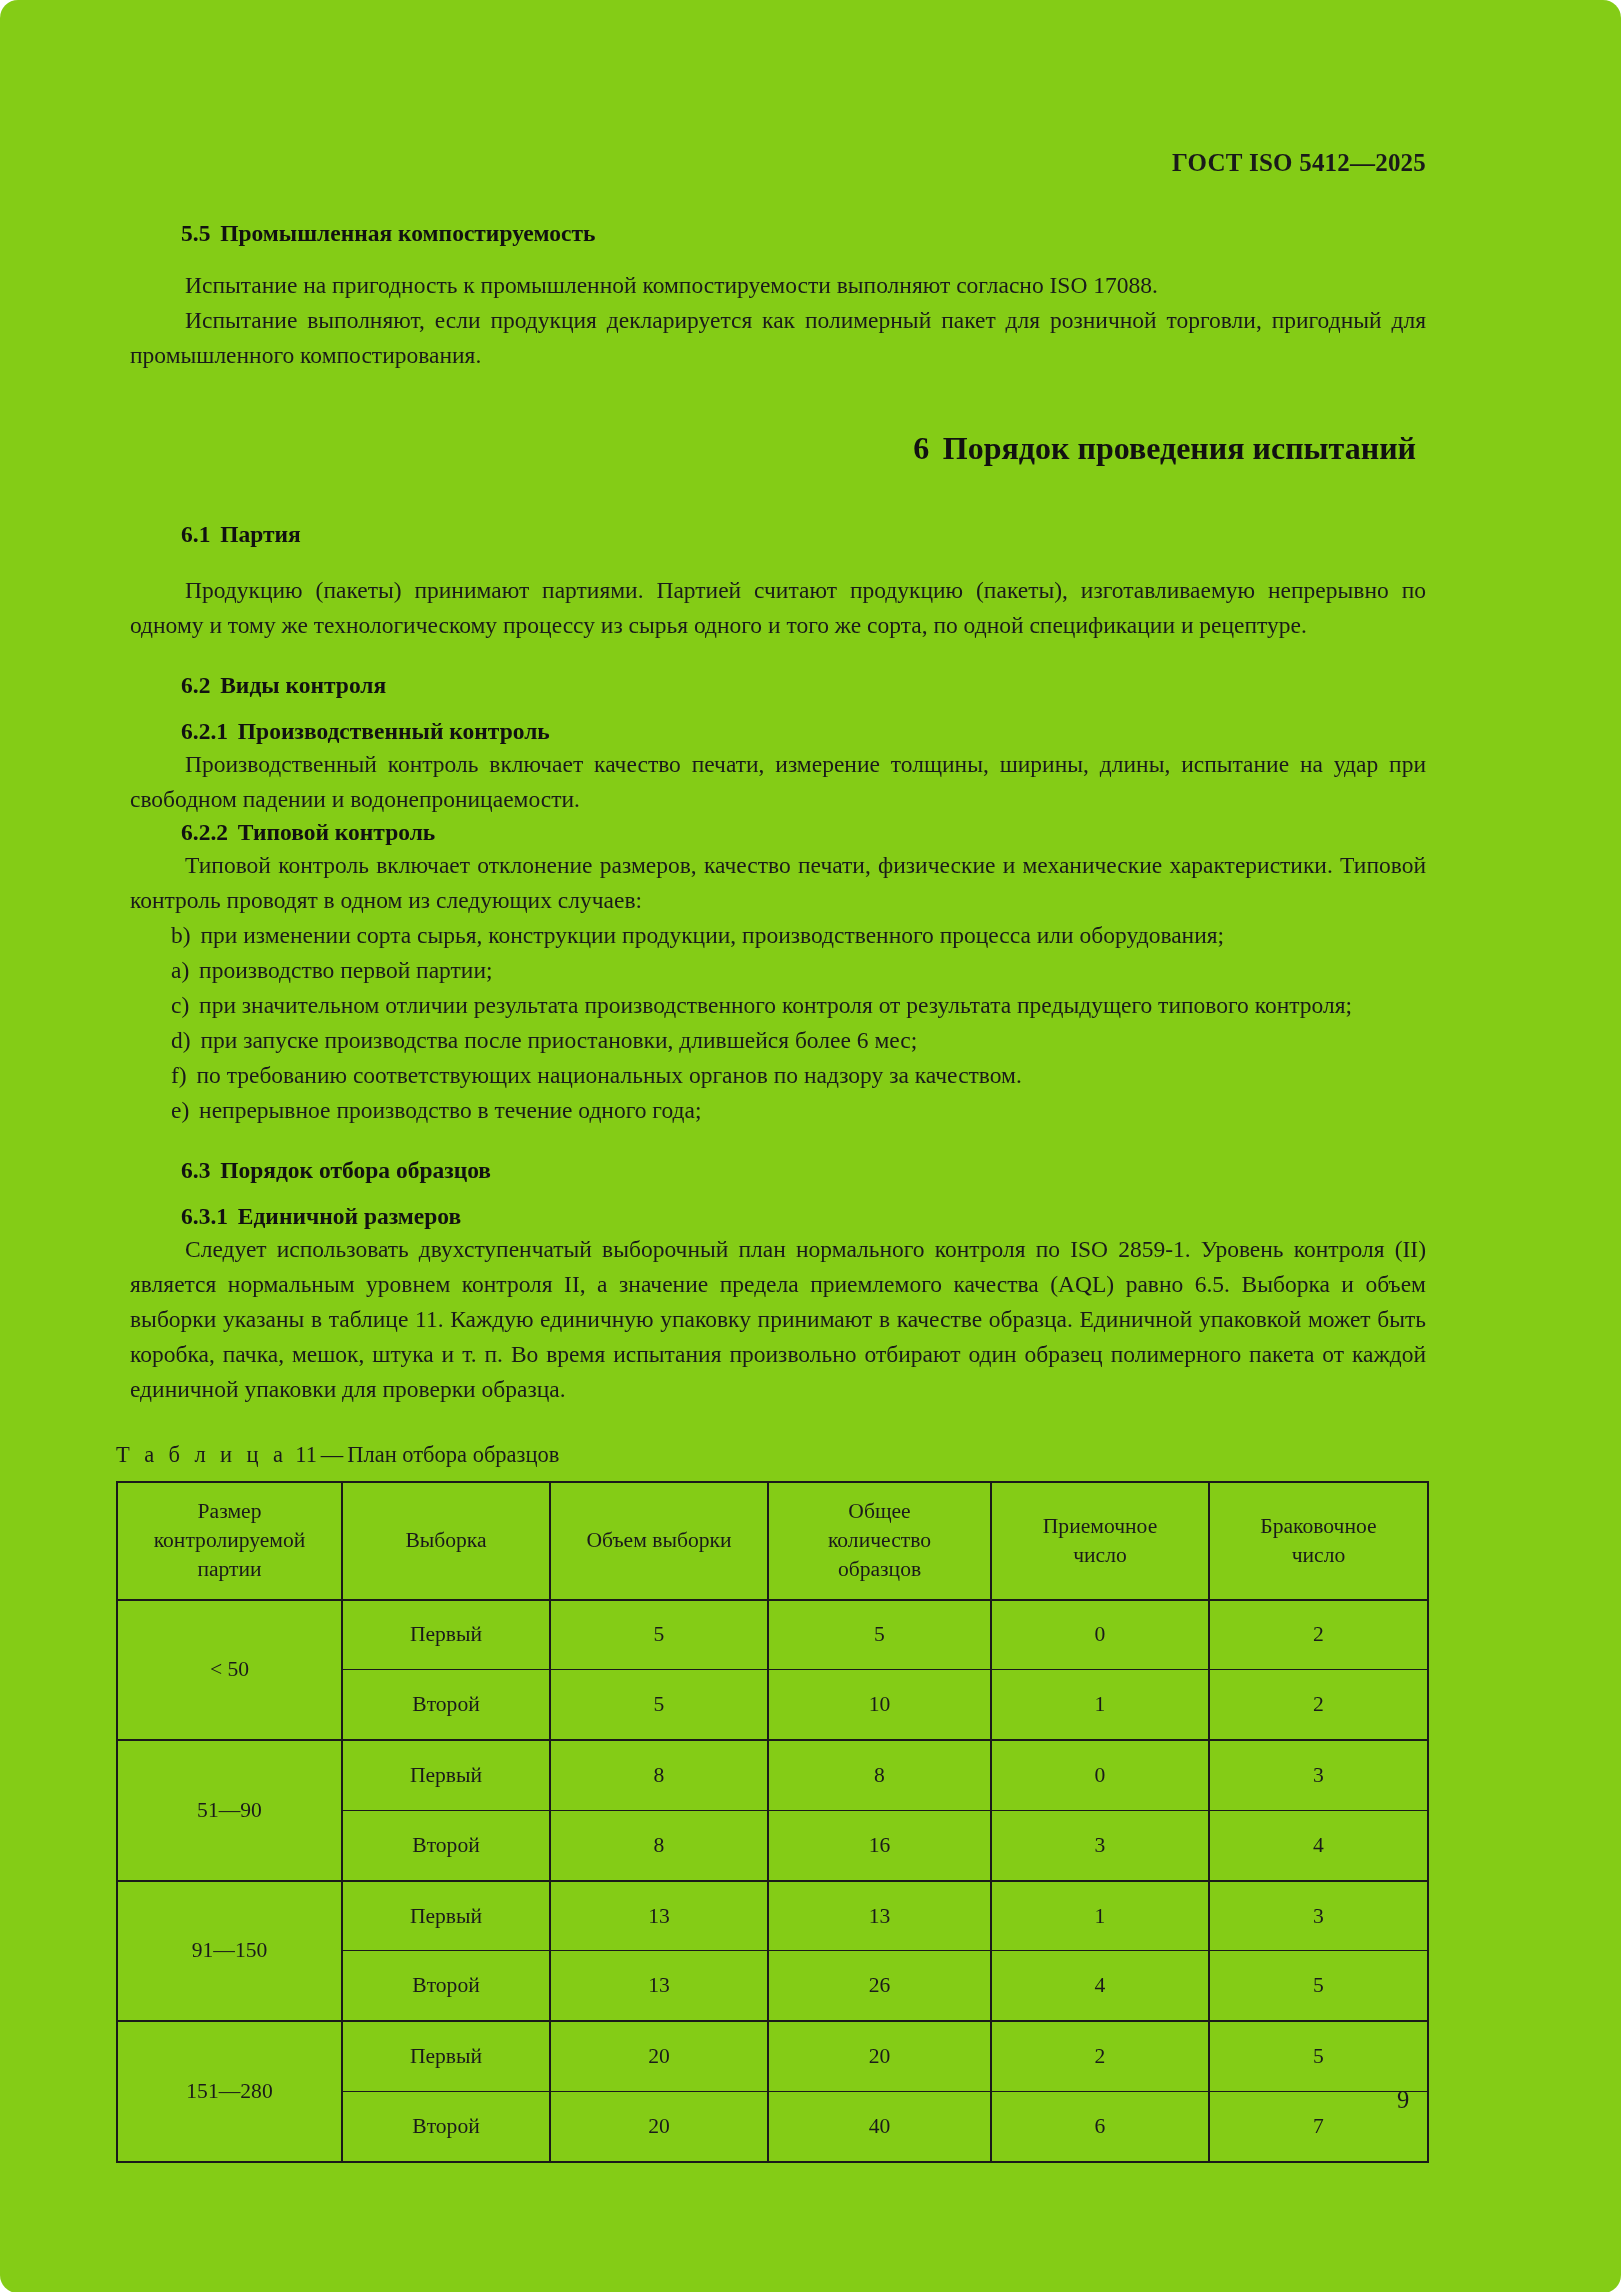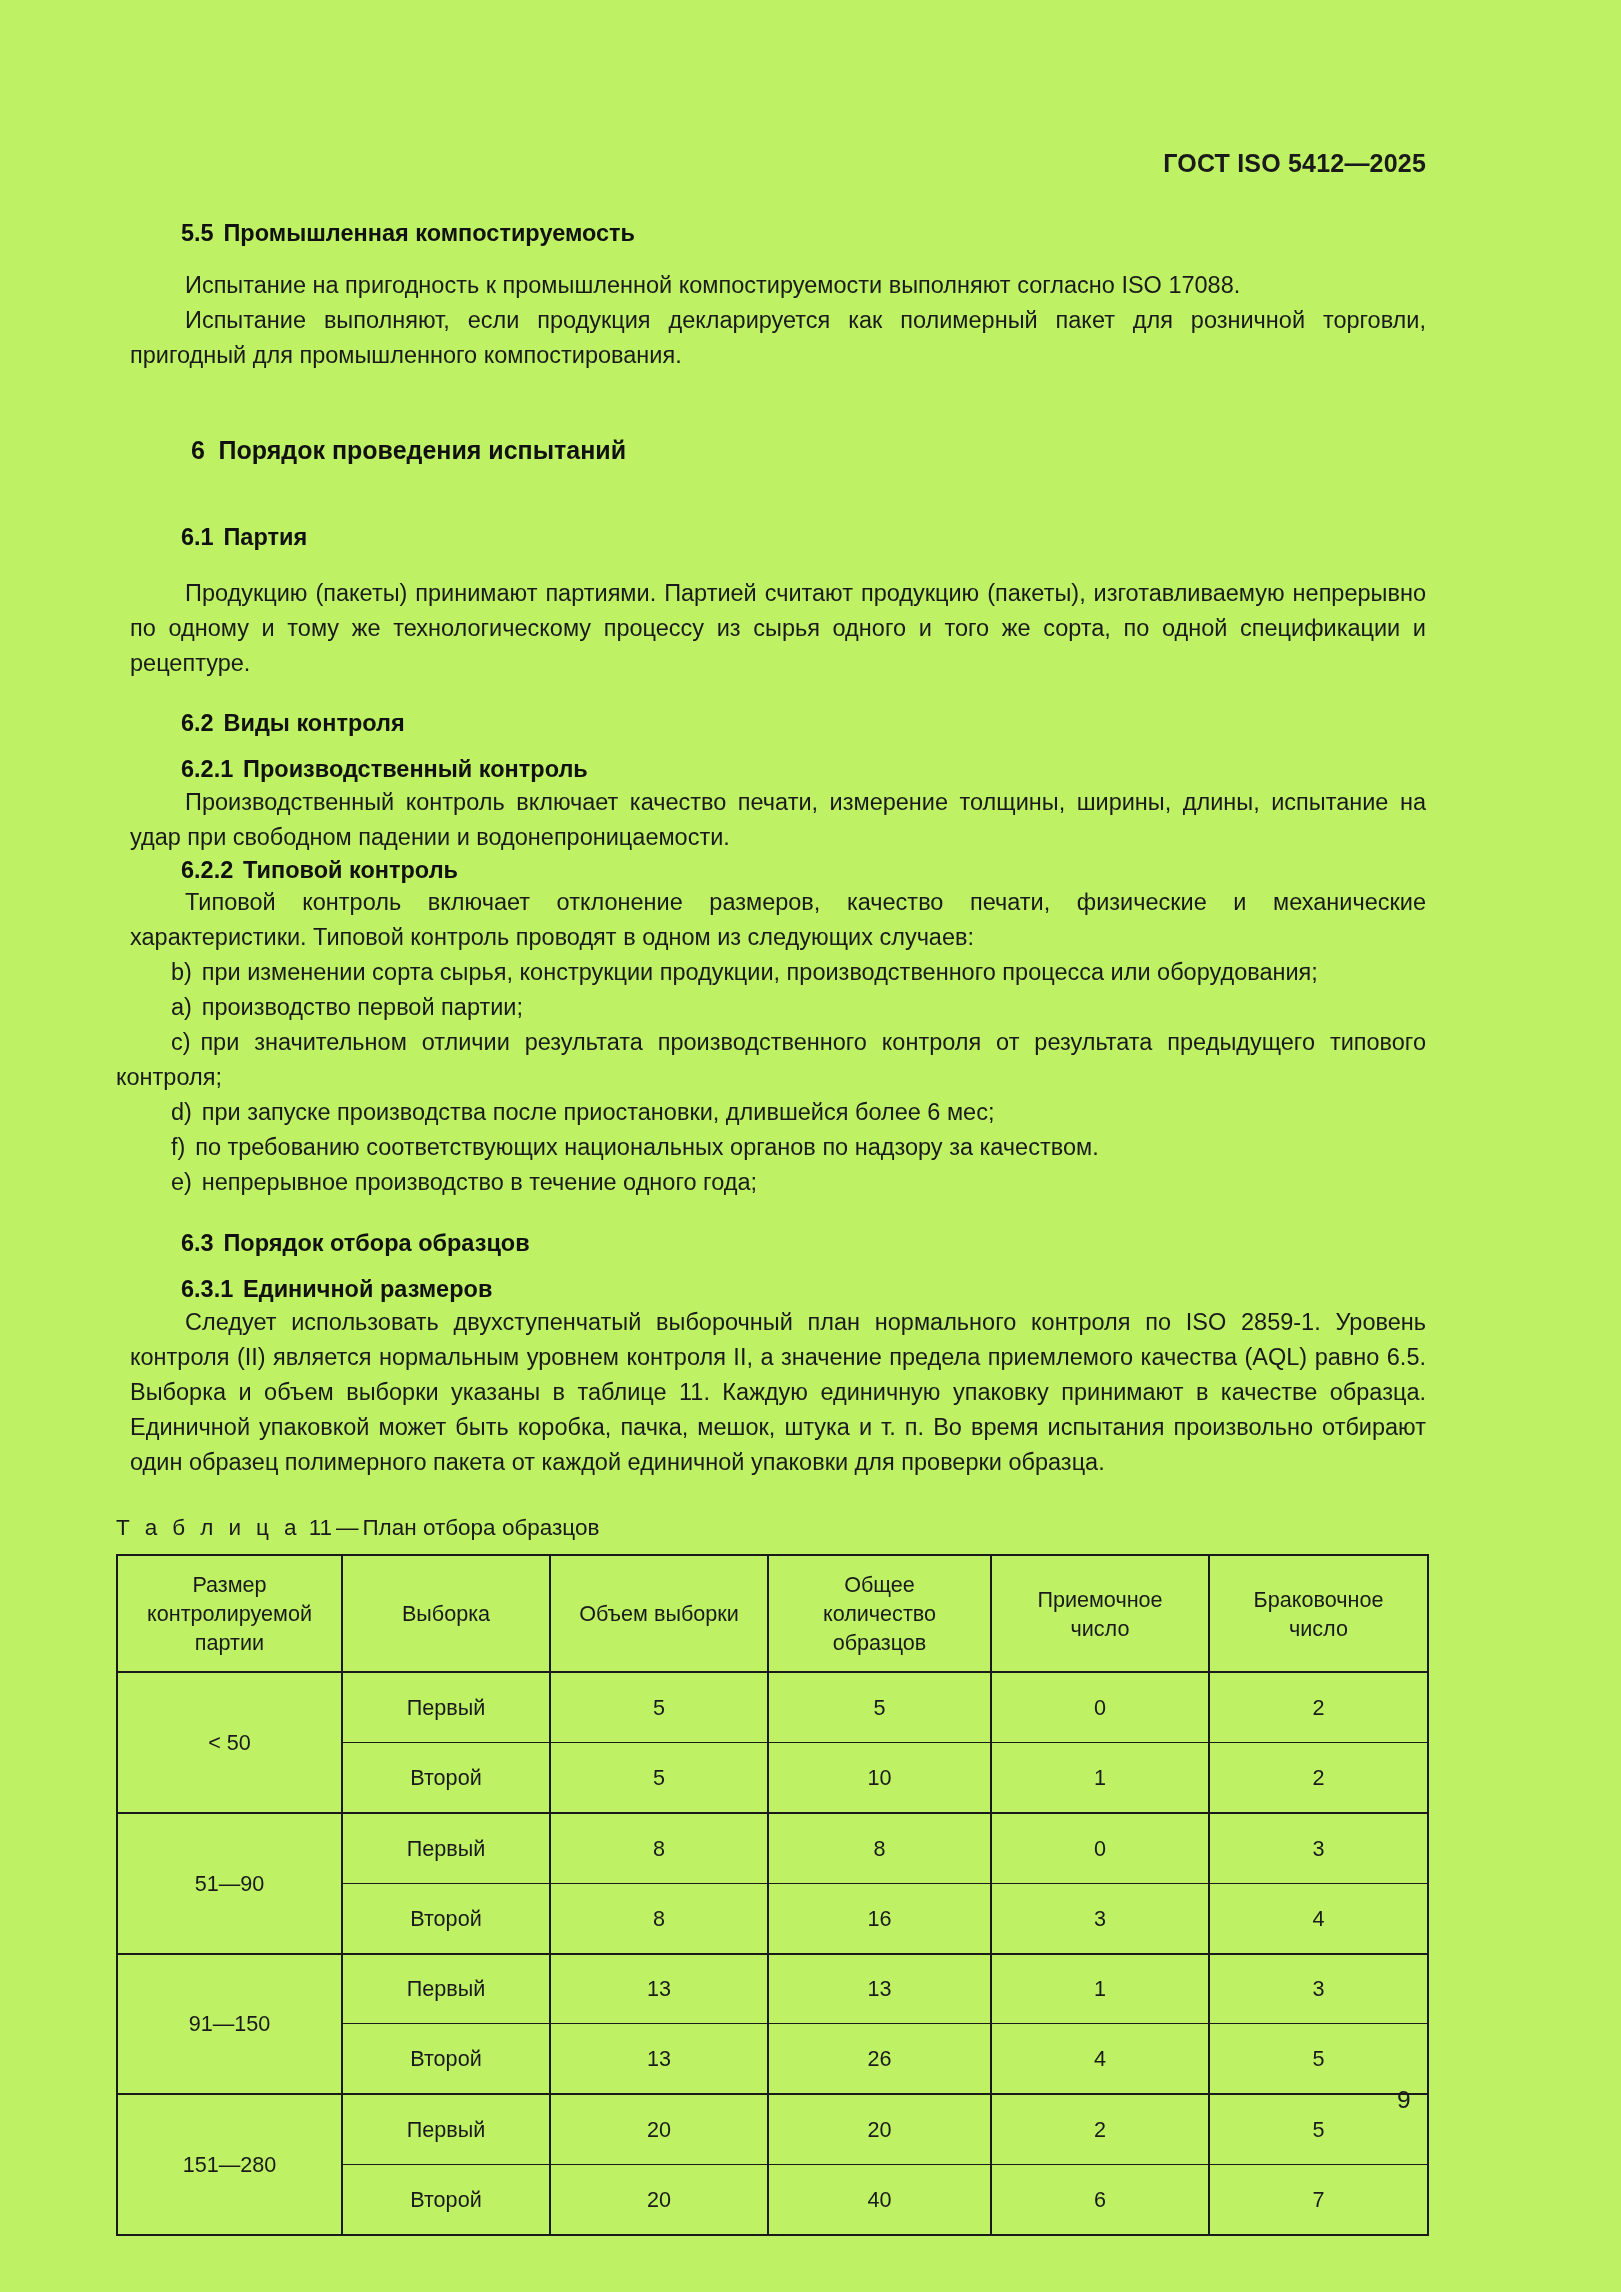--- a/index.html
+++ b/index.html
@@ -5,25 +5,26 @@
 <style>
   html, body {
     margin: 0;
     padding: 0;
     background: #ffffff;
   }
   .page {
     position: relative;
     width: 1621px;
     height: 2293px;
-    background: #bef264;
-    font-family: Liberation Sans, sans-serif;
+    background: #84cc16;
+    font-family: Liberation Serif, serif;
     color: #1a1a1a;
     box-sizing: border-box;
     overflow: hidden;
+    border-radius: 18px;
   }
 
   
   .doc-header {
     position: absolute;
     top: 149px;
     right: 195px;
     font-size: 25px;
     font-weight: bold;
     letter-spacing: 0.2px;
@@ -43,26 +44,27 @@
     margin: 0;
     font-size: 23.5px;
     font-weight: bold;
     line-height: 1.3;
     color: #111111;
     padding-left: 65px;
   }
   h3.clause .num { margin-right: 9.8px; text-align: right; }
 
   h2.section {
-    margin: 16px;
-    font-size: 25px;
+    margin: 10px;
+    font-size: 32px;
     font-weight: bold;
     line-height: 1.3;
     color: #111111;
     padding-left: 59px;
+    text-align: right;
   }
   h2.section .num { margin-right: 13.7px; }
 
   p.body {
     margin: 0;
     font-size: 23.5px;
     line-height: 35px;
     text-align: justify;
     text-justify: inter-word;
     color: #1a1a1a;

